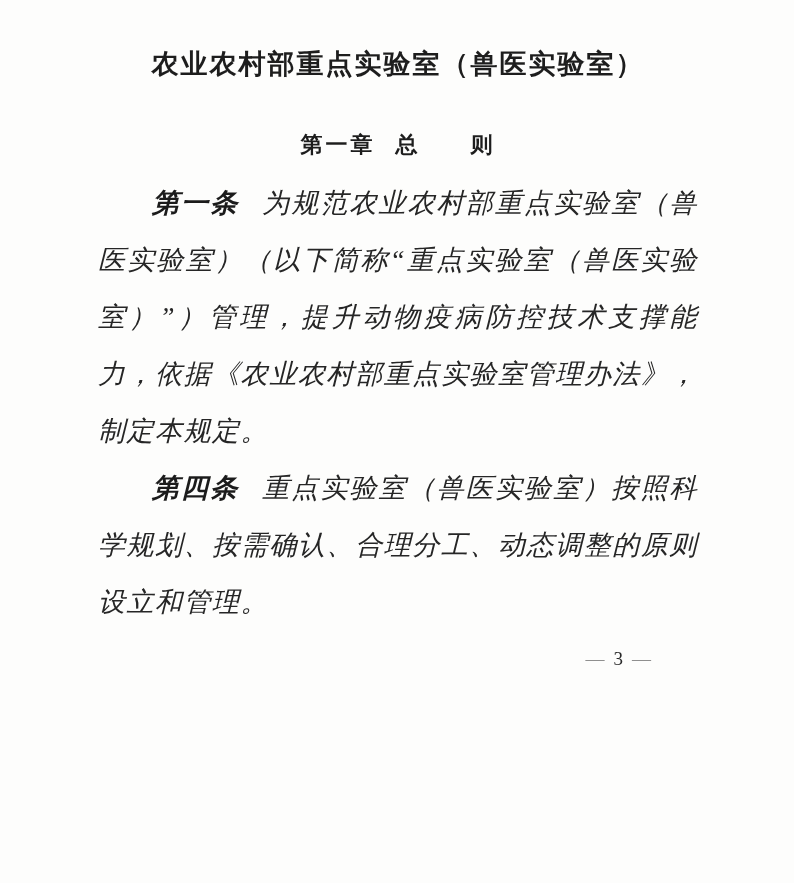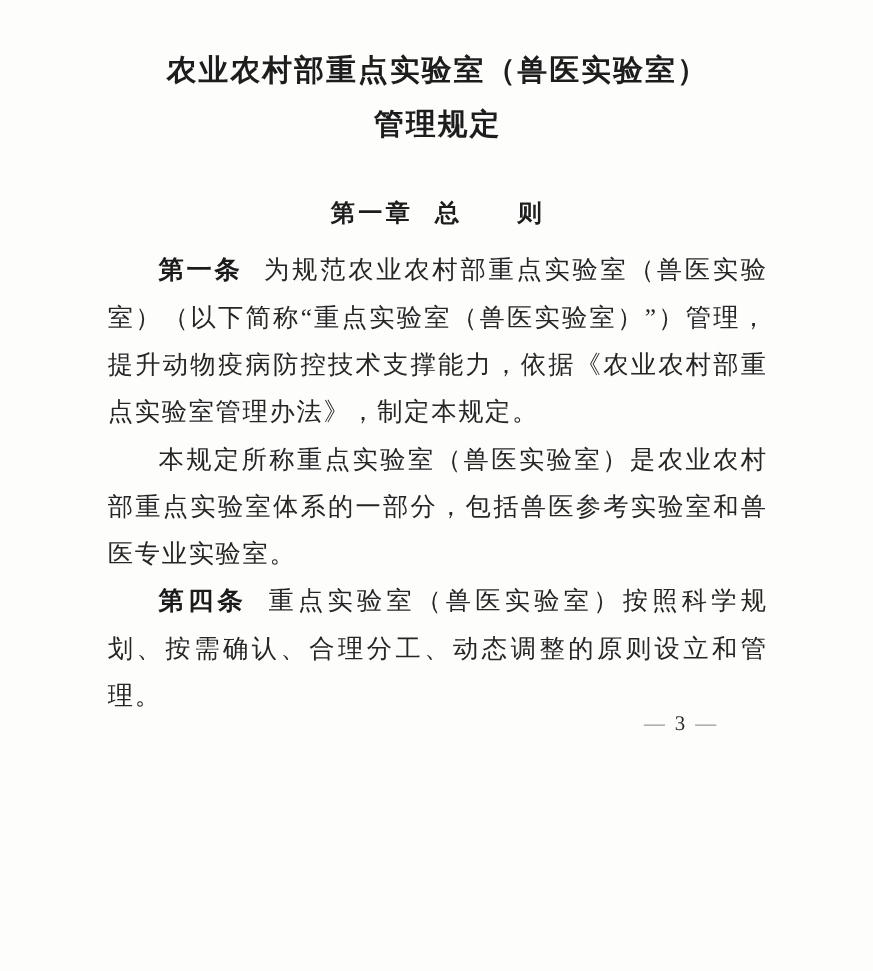--- a/index.html
+++ b/index.html
@@ -36,26 +36,27 @@
     line-height: 30px;
     color: #1d1d1d;
     font-family: "Liberation Sans", "DejaVu Sans", sans-serif;
   }
   .chapter-heading .chapter-label { margin-right: 0.9em; }
   .doc-body {
     margin-top: 15px;
   }
   .para {
     margin: 0;
-    font-size: 23px;
-    line-height: 43px;
+    font-size: 27px;
+    line-height: 57px;
     letter-spacing: 1.5px;
     text-align: justify;
     text-indent: 2em;
     color: #262626;
+    font-style: italic;
   }
   .article-label {
     font-weight: 700;
     font-family: "Liberation Sans", "DejaVu Sans", sans-serif;
     color: #1b1b1b;
     margin-right: 0.85em;
   }
   .page-number {
     position: absolute;
     right: 134px;
@@ -71,32 +72,30 @@
     margin: 0 6px;
   }
 </style>
 </head>
 <body>
 
 <div class="page">
 
   <h1 class="doc-title">
     <span>农业农村部重点实验室（兽医实验室）</span><br>
-    <span>管理规定</span>
   </h1>
 
   <h2 class="chapter-heading">
     <span class="chapter-label">第一章</span><span>总　　则</span>
   </h2>
 
   <div class="doc-body">
     <p class="para"><b class="article-label">第一条</b><span>为规范农业农村部重点实验室（兽医实验室）（以下简称“重点实验室（兽医实验室）”）管理，提升动物疫病防控技术支撑能力，依据《农业农村部重点实验室管理办法》，制定本规定。</span></p>
 
 
-    <p class="para"><span>本规定所称重点实验室（兽医实验室）是农业农村部重点实验室体系的一部分，包括兽医参考实验室和兽医专业实验室。</span></p>
 
 
     <p class="para"><b class="article-label">第四条</b><span>重点实验室（兽医实验室）按照科学规划、按需确认、合理分工、动态调整的原则设立和管理。</span></p>
 
   </div>
 
   <div class="page-number">
     <span class="dash">—</span><span>3</span><span class="dash">—</span>
   </div>
 

